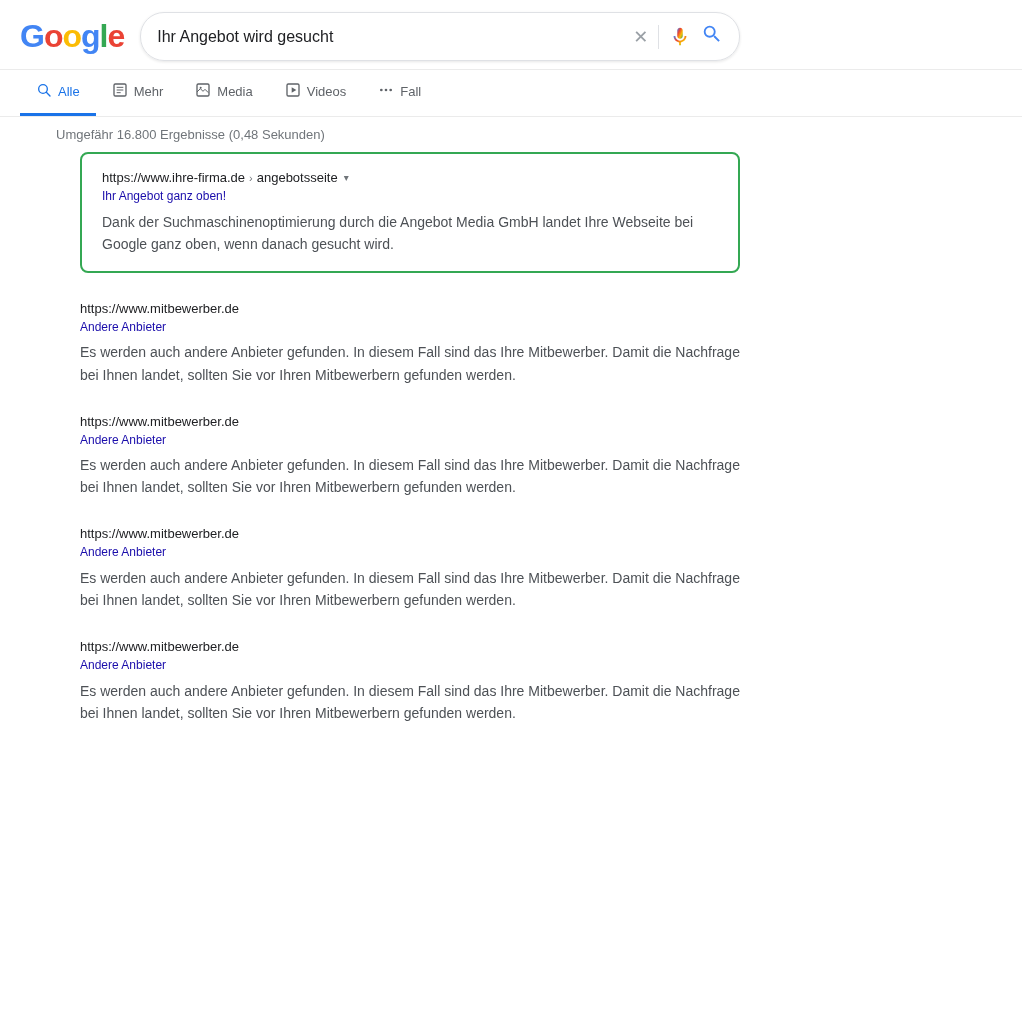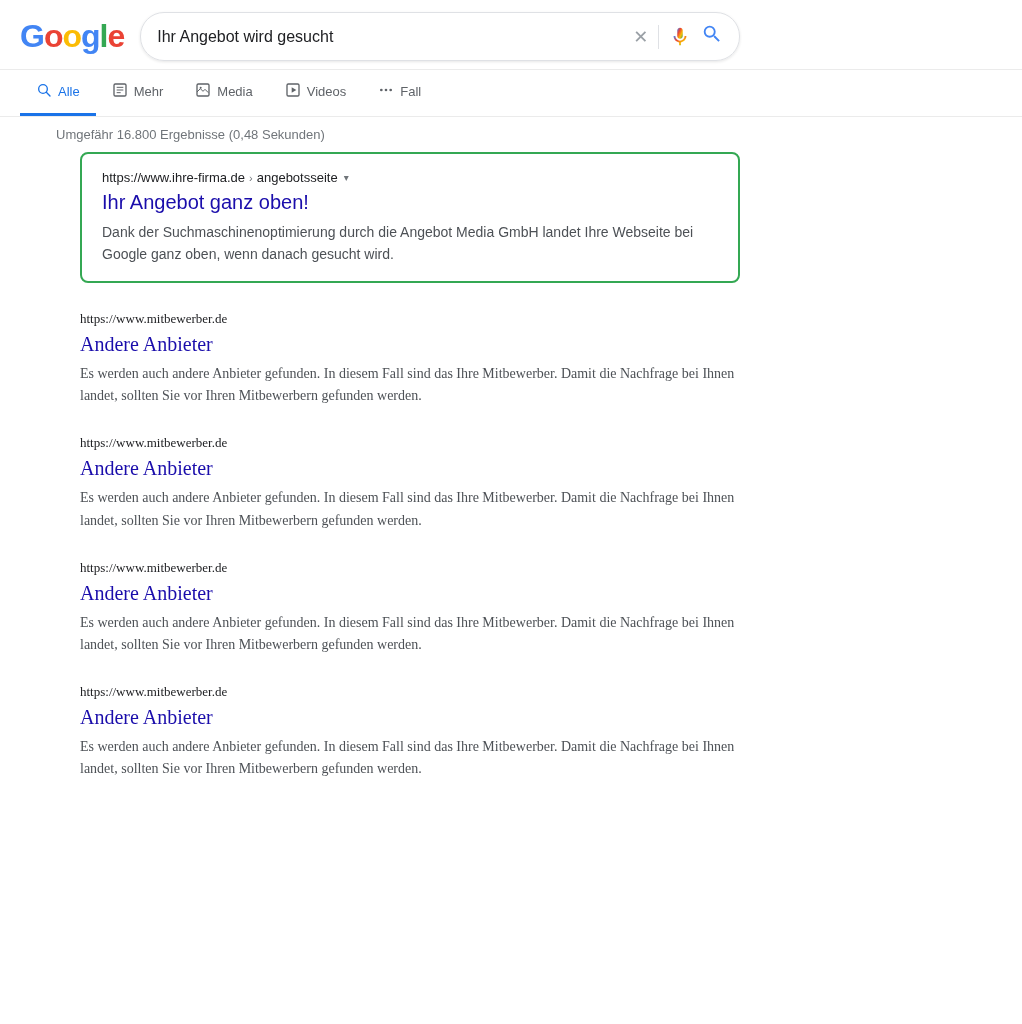--- a/index.html
+++ b/index.html
@@ -125,42 +125,41 @@
       border: 2px solid #34A853;
       border-radius: 8px;
       padding: 16px 20px;
       margin-bottom: 28px;
       max-width: 660px;
     }
 
     .result-item {
       margin-bottom: 28px;
       max-width: 660px;
-      font-family: Liberation Serif, serif;
     }
 
     .result-url {
       font-size: 13px;
       color: #202124;
       display: flex;
       align-items: center;
       gap: 4px;
       margin-bottom: 4px;
     }
     .result-url .breadcrumb-arrow {
       color: #70757a;
       font-size: 11px;
     }
     .result-url .dropdown-icon {
       color: #70757a;
       font-size: 10px;
       margin-left: 2px;
     }
     .result-title {
-      font-size: 20px;
+      font-size: 12px;
       color: #1a0dab;
       cursor: pointer;
       margin-bottom: 6px;
       line-height: 1.3;
     }
     .result-description {
       font-size: 14px;
       color: #4d5156;
       line-height: 1.58;
     }

